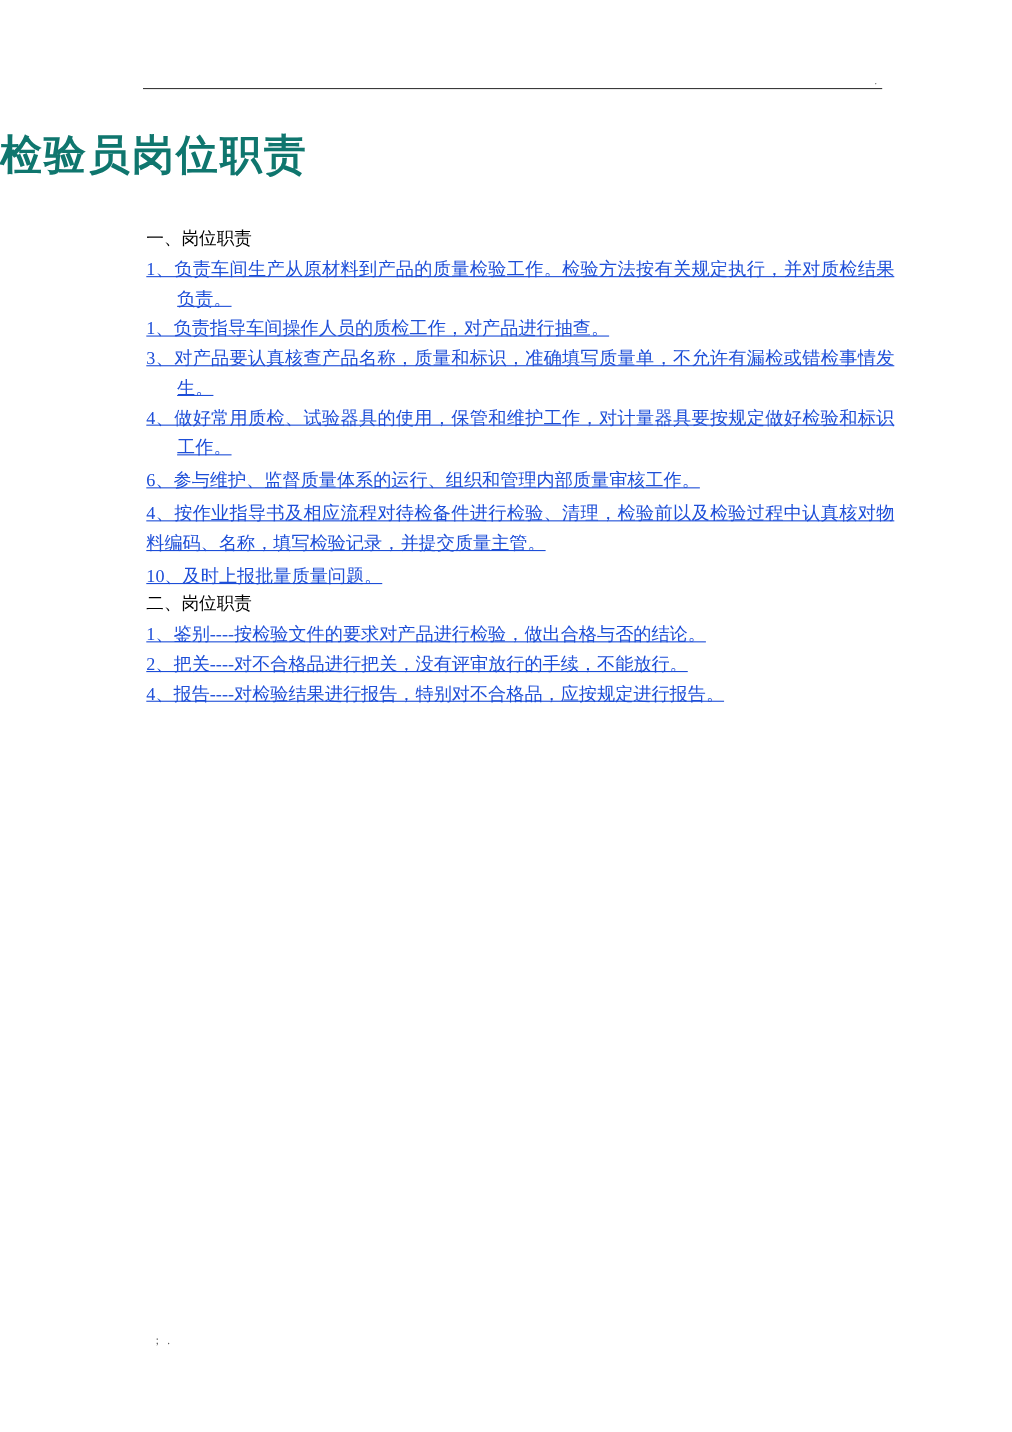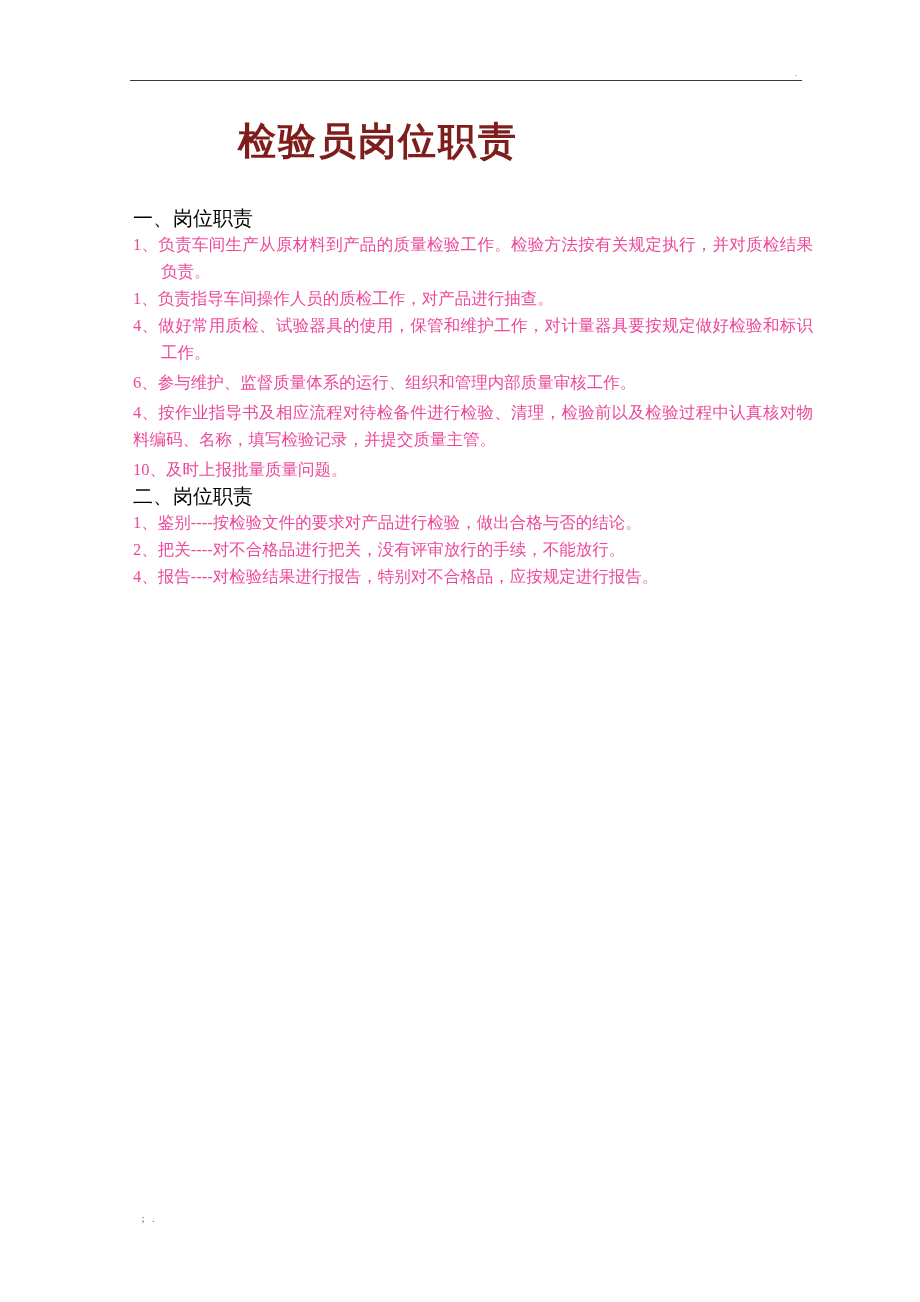--- a/index.html
+++ b/index.html
@@ -35,42 +35,43 @@
     top: 68px;
     font-size: 9px;
     color: #555;
     letter-spacing: 1px;
   }
   .doc-title {
     position: absolute;
     left: 0;
     top: 116px;
     width: 756px;
-    text-align: center;
+    text-align: left;
     font-family: "DejaVu Sans", "Liberation Sans", sans-serif;
     font-size: 38px;
     font-weight: bold;
     letter-spacing: 2px;
-    color: #7f1d1d;
+    color: #0f766e;
   }
   .content {
     position: absolute;
     left: 133px;
     top: 205px;
     width: 680px;
   }
   .line {
     font-size: 16.5px;
     line-height: 27px;
-    color: #ec4899;
+    color: #1d4ed8;
     margin: 0;
     text-align: justify;
+    text-decoration: underline;
   }
   .sect-head {
-    font-size: 20px;
+    font-size: 16px;
     line-height: 26px;
     margin: 0;
   }
   .hang {
     padding-left: 28px;
     text-indent: -28px;
   }
   .hang-wide {
     padding-left: 0;
     text-indent: 0;
@@ -93,20 +94,21 @@
   <div class="header-rule"></div>
   <div class="header-mark">.</div>
 
   <div class="doc-title">检验员岗位职责</div>
 
   <div class="content">
 
     <p class="sect-head">一、岗位职责</p>
     <p class="line hang">1、负责车间生产从原材料到产品的质量检验工作。检验方法按有关规定执行，并对质检结果负责。</p>
     <p class="line hang">1、负责指导车间操作人员的质检工作，对产品进行抽查。</p>
+    <p class="line hang">3、对产品要认真核查产品名称，质量和标识，准确填写质量单，不允许有漏检或错检事情发生。</p>
     <p class="line hang">4、做好常用质检、试验器具的使用，保管和维护工作，对计量器具要按规定做好检验和标识工作。</p>
     <p class="line hang gap-sm">6、参与维护、监督质量体系的运行、组织和管理内部质量审核工作。</p>
     <p class="line hang-wide gap-sm">4、按作业指导书及相应流程对待检备件进行检验、清理，检验前以及检验过程中认真核对物料编码、名称，填写检验记录，并提交质量主管。</p>
     <p class="line hang gap-sm">10、及时上报批量质量问题。</p>
 
     <p class="sect-head">二、岗位职责</p>
     <p class="line hang">1、鉴别----按检验文件的要求对产品进行检验，做出合格与否的结论。</p>
     <p class="line hang">2、把关----对不合格品进行把关，没有评审放行的手续，不能放行。</p>
     <p class="line hang">4、报告----对检验结果进行报告，特别对不合格品，应按规定进行报告。</p>
 

